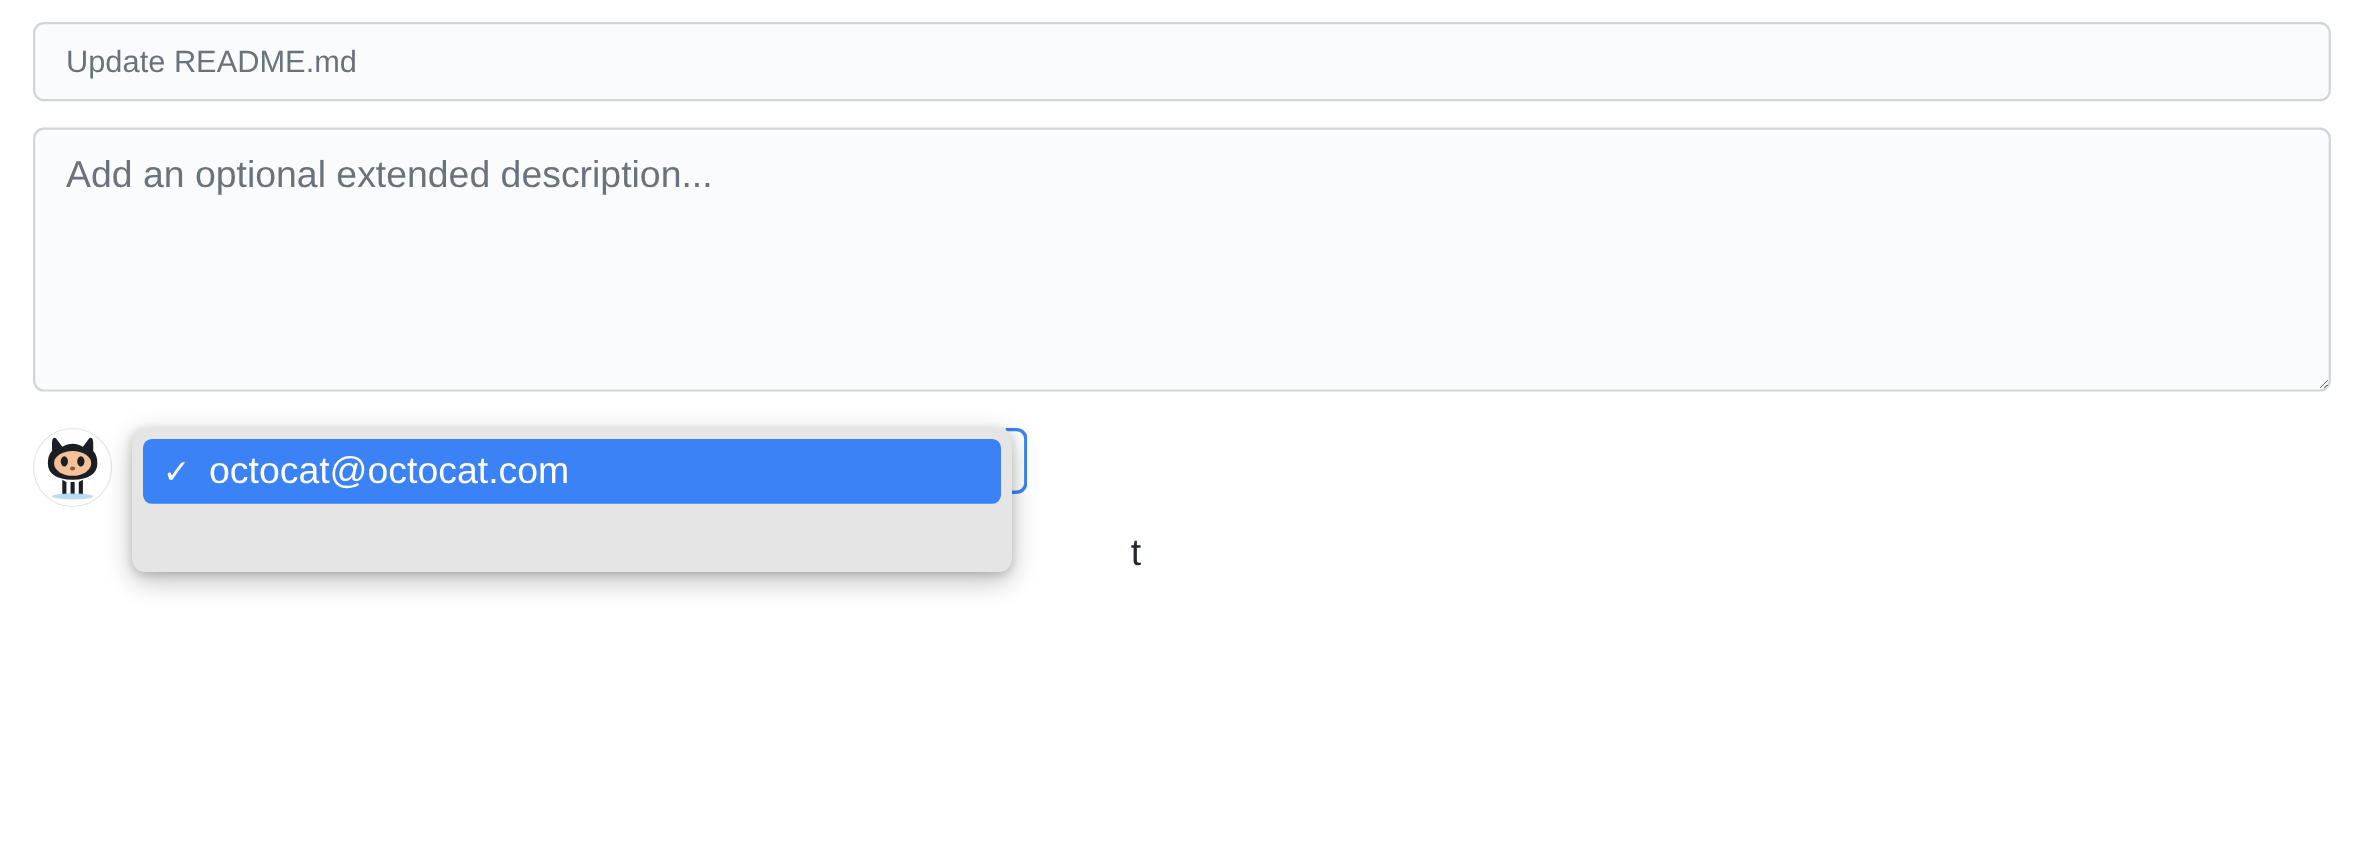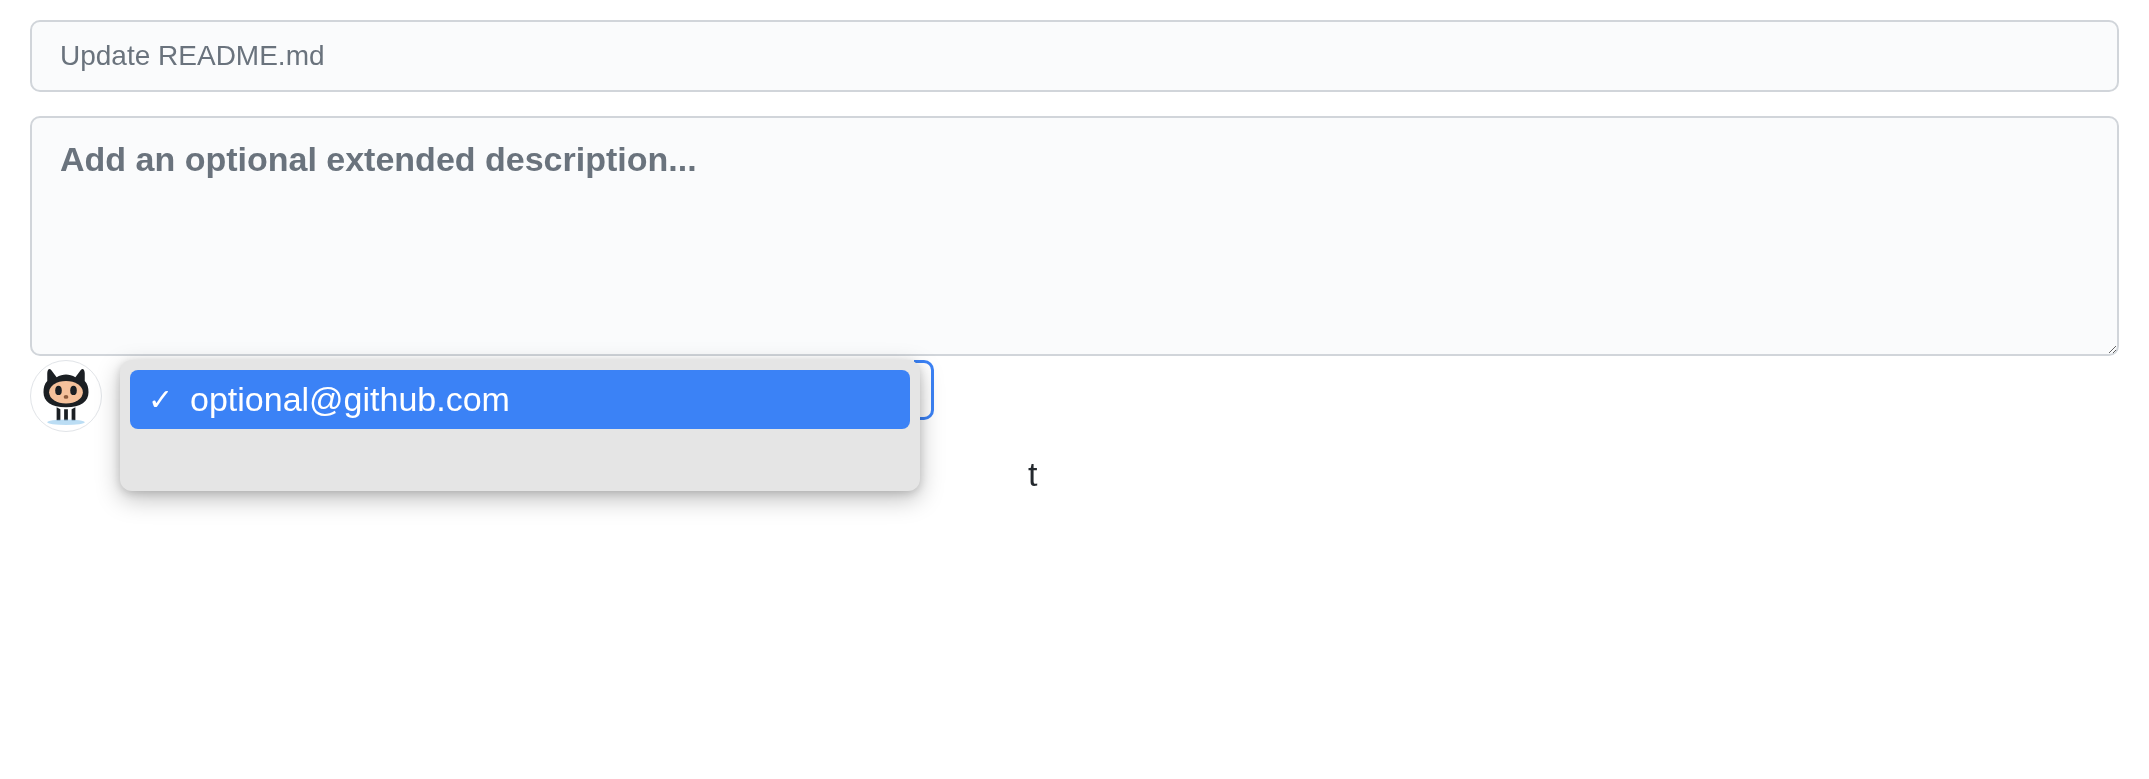--- a/index.html
+++ b/index.html
@@ -32,22 +32,22 @@
       width: 100%;
       height: 240px;
       padding: 22px 28px;
       font-size: 34px;
       color: #6a737d;
       border: 2px solid #d1d5da;
       border-radius: 10px;
       background: #fafbfc;
       outline: none;
       resize: both;
+      margin-bottom: 28px;
       font-family: inherit;
-      font-weight: bold;
     }
     .commit-description-input::placeholder {
       color: #6a737d;
     }
     .author-row {
       display: flex;
       align-items: flex-start;
       position: relative;
     }
     .avatar {
@@ -141,21 +141,21 @@
       <path fill="#1b1f23" d="M22 44 L22 58 L26 58 L26 46 M30 46 L30 58 L34 58 L34 46 M38 46 L38 58 L42 58 L42 44"></path>
       <ellipse cx="32" cy="60" rx="20" ry="3" fill="#9ecfef" opacity="0.7"></ellipse>
     </svg>
   </div>
 
   <div class="dropdown-container">
     <div class="hidden-select-corner"></div>
     <div class="dropdown-menu">
       <div class="dropdown-item selected">
         <span class="checkmark">✓</span>
-        <span>optional@github.com</span>
+        <span>octocat@octocat.com</span>
       </div>
       <div class="dropdown-spacer"></div>
     </div>
     <span class="trailing-text">t</span>
   </div>
 </div>
 
 
 
 

